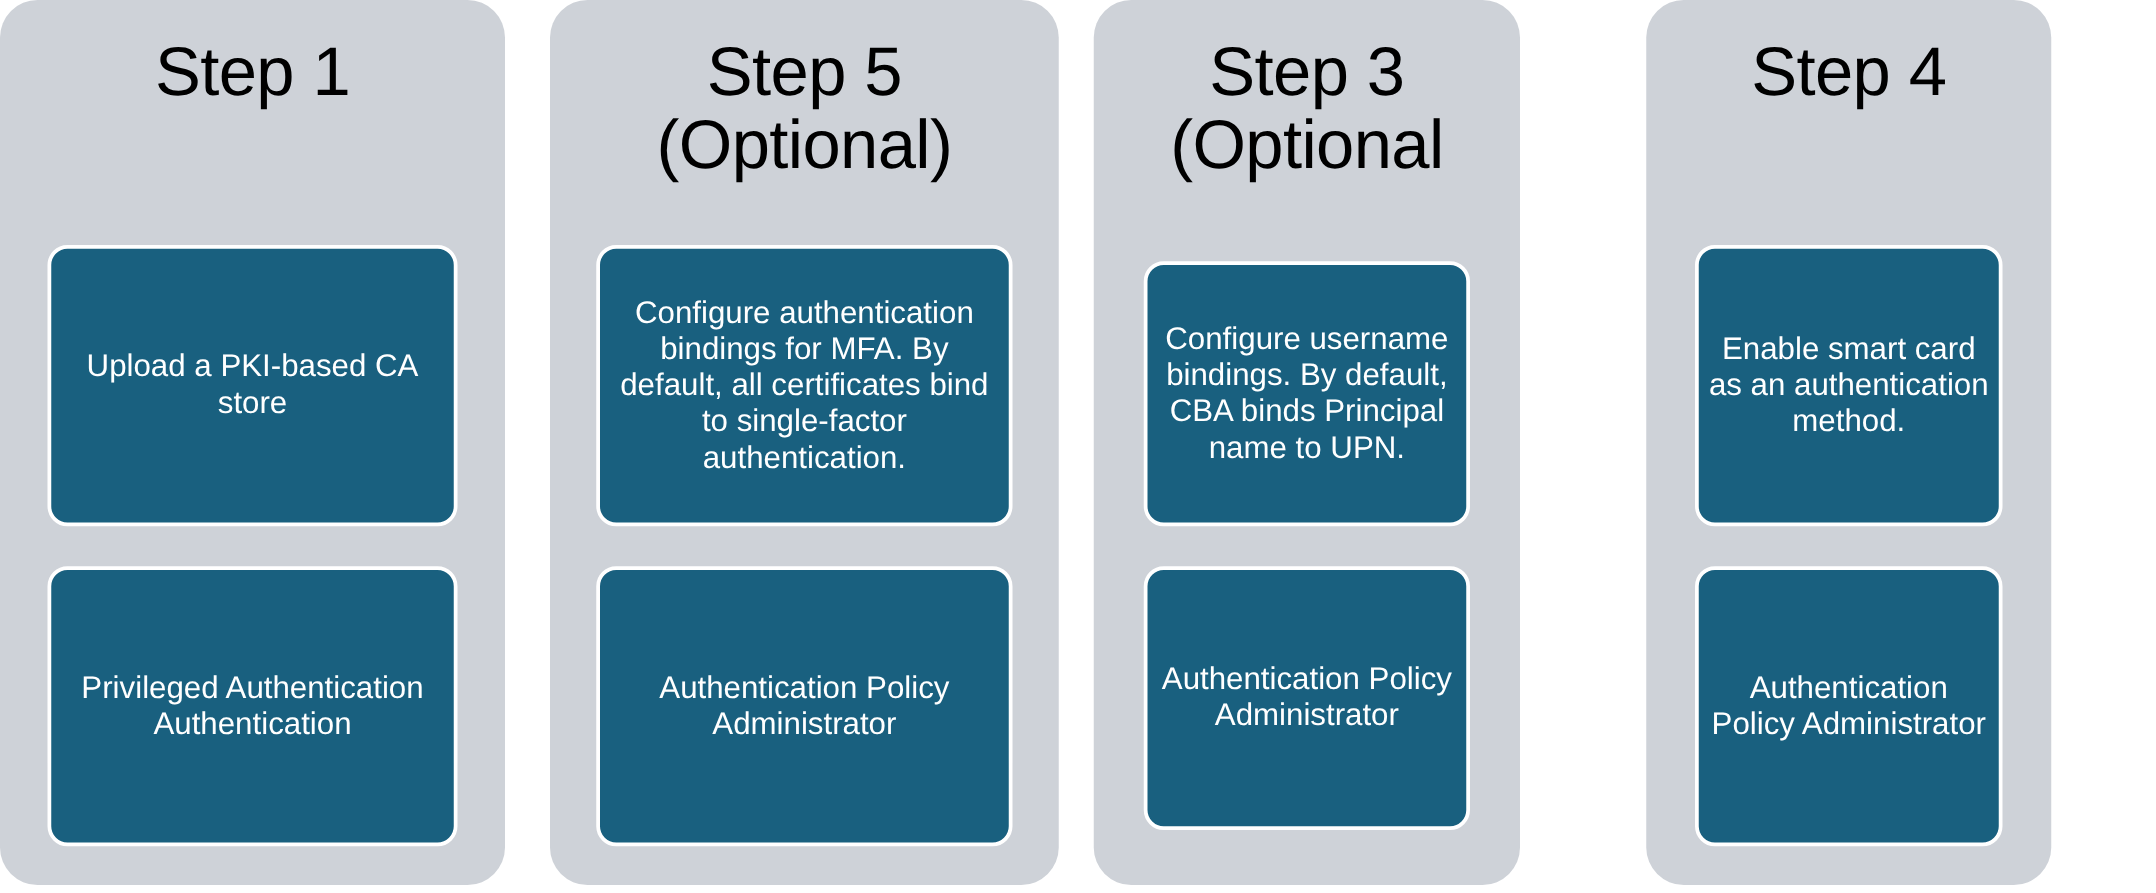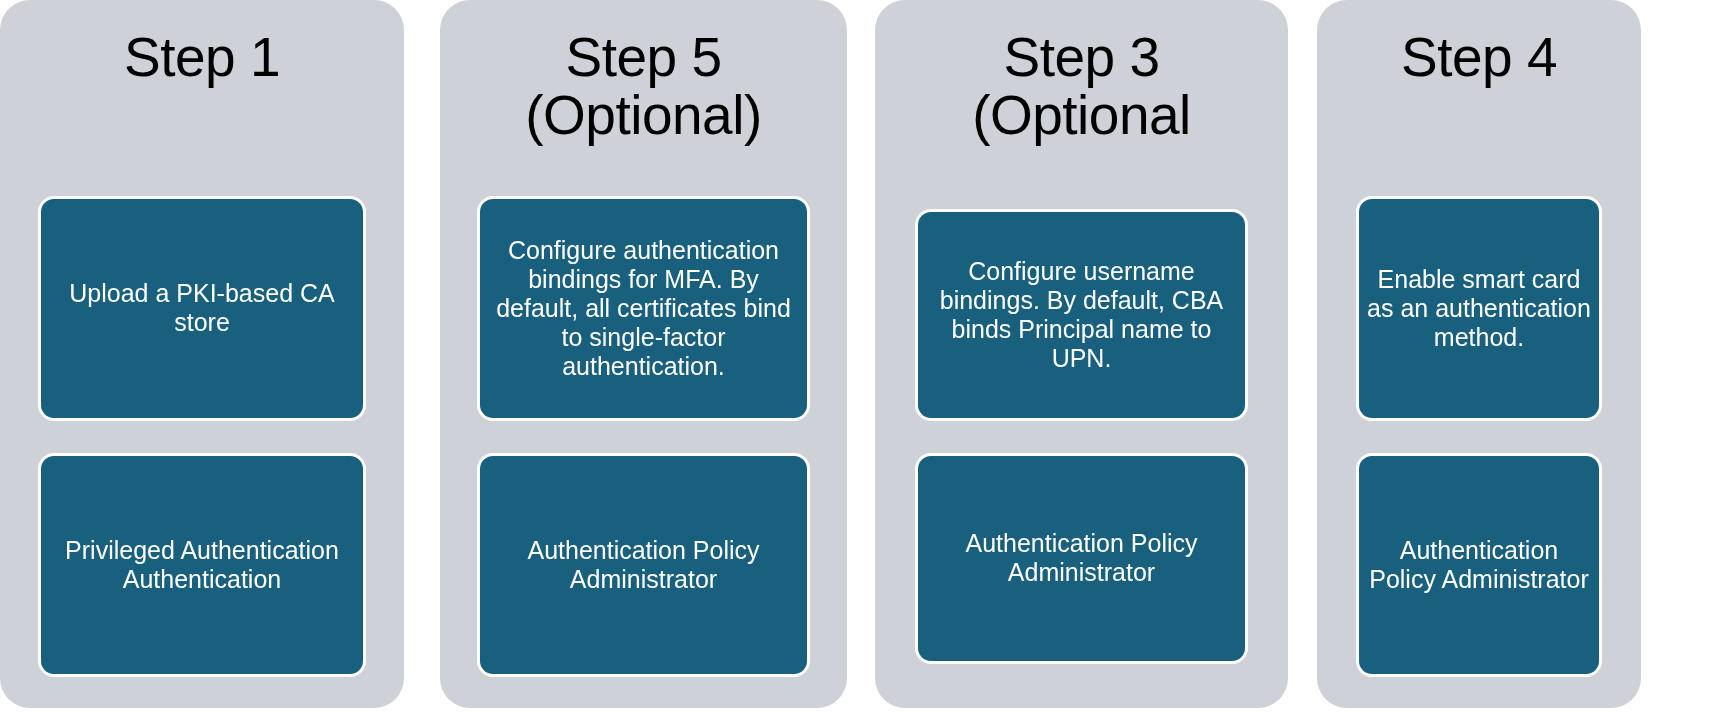--- a/index.html
+++ b/index.html
@@ -26,21 +26,21 @@
     top: 0;
     height: 708px;
     background: #ced2d8;
     border-radius: 30px;
     box-sizing: border-box;
   }
 
   
   .step-panel.col-0 { left: 0px;    width: 404px; }
   .step-panel.col-1 { left: 440px;  width: 407px; }
-  .step-panel.col-2 { left: 875px;  width: 413px; }
+  .step-panel.col-2 { left: 875px;  width: 341px; }
   .step-panel.col-3 { left: 1317px; width: 324px; }
 
   .step-title {
     position: absolute;
     left: 0;
     right: 0;
     top: 28px;
     text-align: center;
     color: #000000;
     font-size: 55px;

